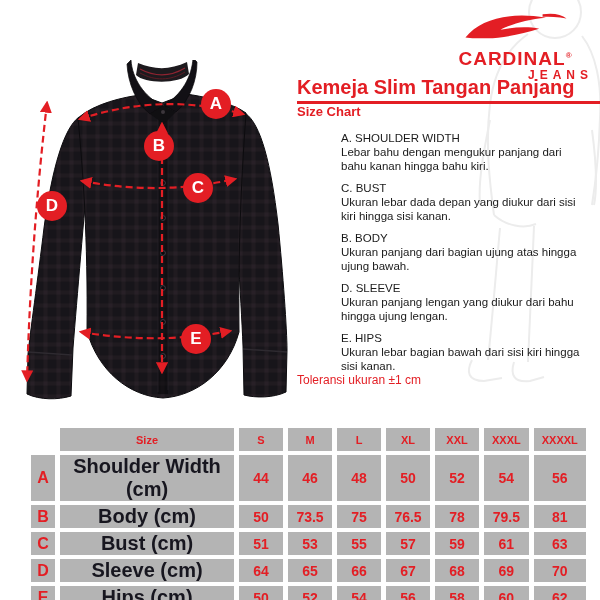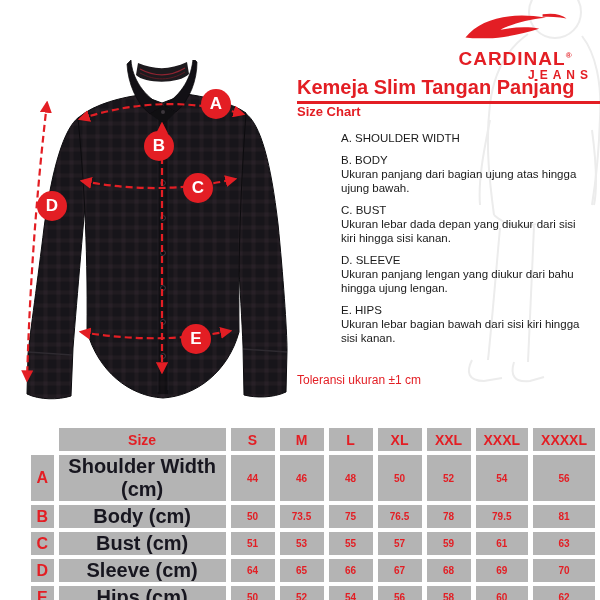--- a/index.html
+++ b/index.html
@@ -29,22 +29,22 @@
   .desc-list{position:absolute;left:297px;top:131px;width:292px;z-index:2;}
   .desc{margin-bottom:8px;margin-left:44px;}
   .desc-label,.desc-text{color:#1a1a1a;font-size:11.5px;line-height:14px;}
   .tolerance{position:absolute;left:297px;top:373px;z-index:2;color:var(--red,#e31e24);font-size:12px;}
   
   .size-table{position:absolute;left:26px;top:424px;z-index:2;border-collapse:separate;border-spacing:5px 4px;}
   .size-table td{background:var(--gray,#b4b4b4);text-align:center;vertical-align:middle;height:23px;font-weight:bold;padding:0 8px;}
   .size-table td.blank{background:transparent;padding:0;}
   .size-table td.letter{width:24px;color:var(--red,#e31e24);font-size:16px;padding:0;}
   .size-table td.name{width:158px;color:var(--dark,#17161f);font-size:20px;}
-  .size-table td.val{color:var(--red,#e31e24);font-size:10px;min-width:28px;}
-  .size-table td.hd{font-size:14px;color:var(--red,#e31e24);}
+  .size-table td.val{color:var(--red,#e31e24);font-size:14px;min-width:28px;}
+  .size-table td.hd{font-size:11px;color:var(--red,#e31e24);}
 </style>
 </head>
 <body>
 
 <div class="page" style="--red: #e31e24; --gray: #b4b4b4; --dark: #17161f; --shirt: #17151a;">
 
   <svg class="sketch" width="200" height="420" viewBox="0 0 200 420" fill="none" stroke="#ececec" stroke-width="2">
     <circle cx="155" cy="12" r="26"></circle>
     <path d="M128,34 C108,48 94,72 90,104 C85,145 90,185 94,215"></path>
     <path d="M182,36 C196,54 202,84 200,118 C199,150 196,180 192,205"></path>
@@ -121,28 +121,29 @@
     <div class="brand-sub">JEANS</div>
   </div>
 
   <div class="page-title">Kemeja Slim Tangan Panjang</div>
   <div class="title-rule"></div>
   <div class="subtitle">Size Chart</div>
 
   <div class="desc-list">
       <div class="desc">
         <div class="desc-label">A. SHOULDER WIDTH</div>
+        <div class="desc-text">Lebar bahu dengan mengukur panjang dari bahu kanan hingga bahu kiri.</div>
+      </div>
+      <div class="desc">
+        <div class="desc-label">C. BUST</div>
+        <div class="desc-text">Ukuran lebar dada depan yang diukur dari sisi kiri hingga sisi kanan.</div>
       </div>
       <div class="desc">
         <div class="desc-label">B. BODY</div>
         <div class="desc-text">Ukuran panjang dari bagian ujung atas hingga ujung bawah.</div>
-      </div>
-      <div class="desc">
-        <div class="desc-label">C. BUST</div>
-        <div class="desc-text">Ukuran lebar dada depan yang diukur dari sisi kiri hingga sisi kanan.</div>
       </div>
       <div class="desc">
         <div class="desc-label">D. SLEEVE</div>
         <div class="desc-text">Ukuran panjang lengan yang diukur dari bahu hingga ujung lengan.</div>
       </div>
       <div class="desc">
         <div class="desc-label">E. HIPS</div>
         <div class="desc-text">Ukuran lebar bagian bawah dari sisi kiri hingga sisi kanan.</div>
       </div>
     </div>

